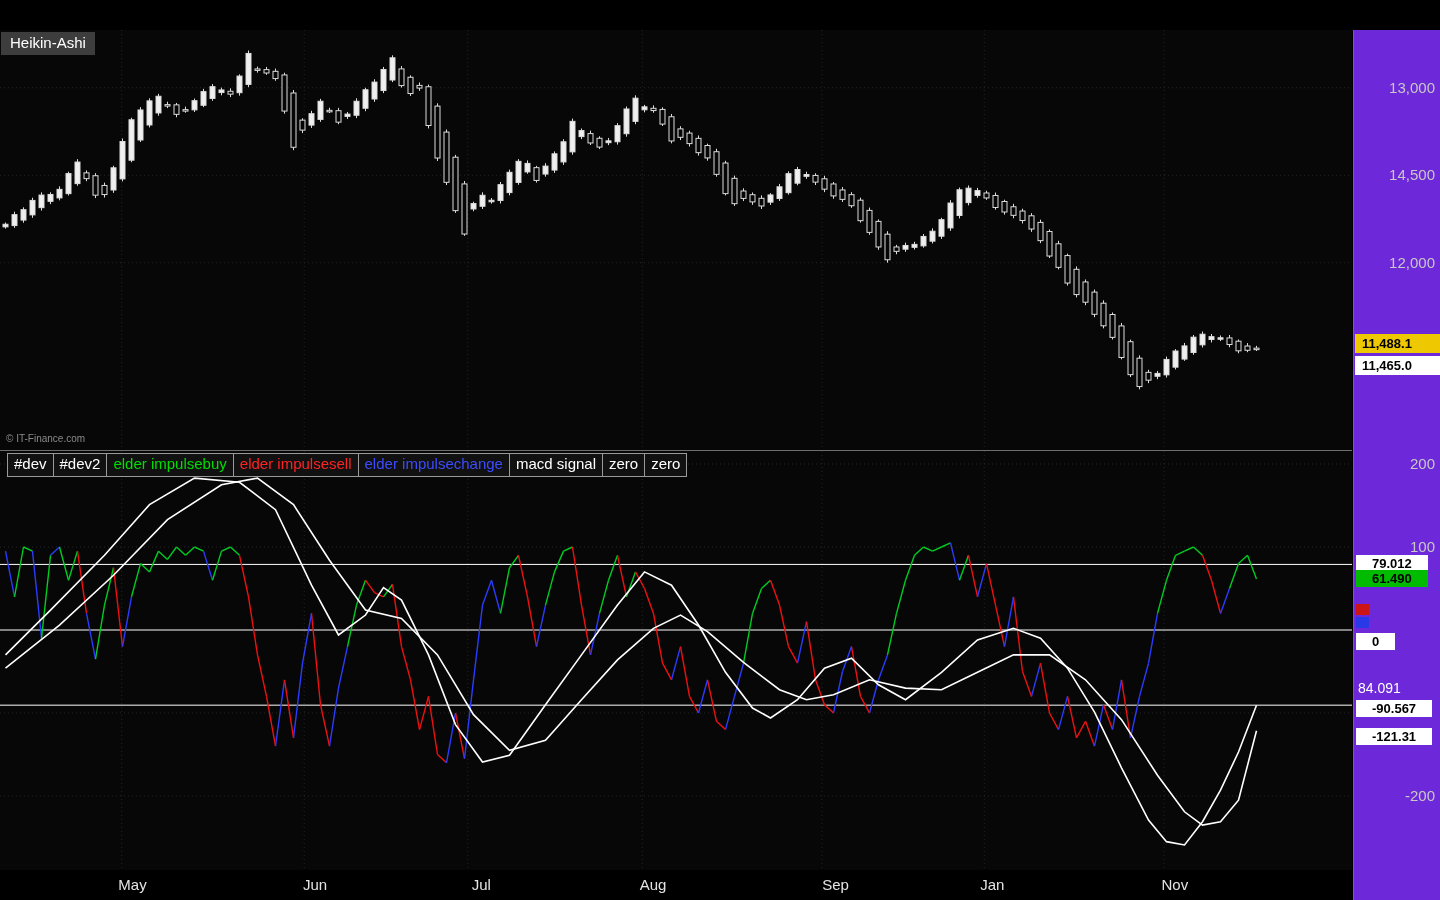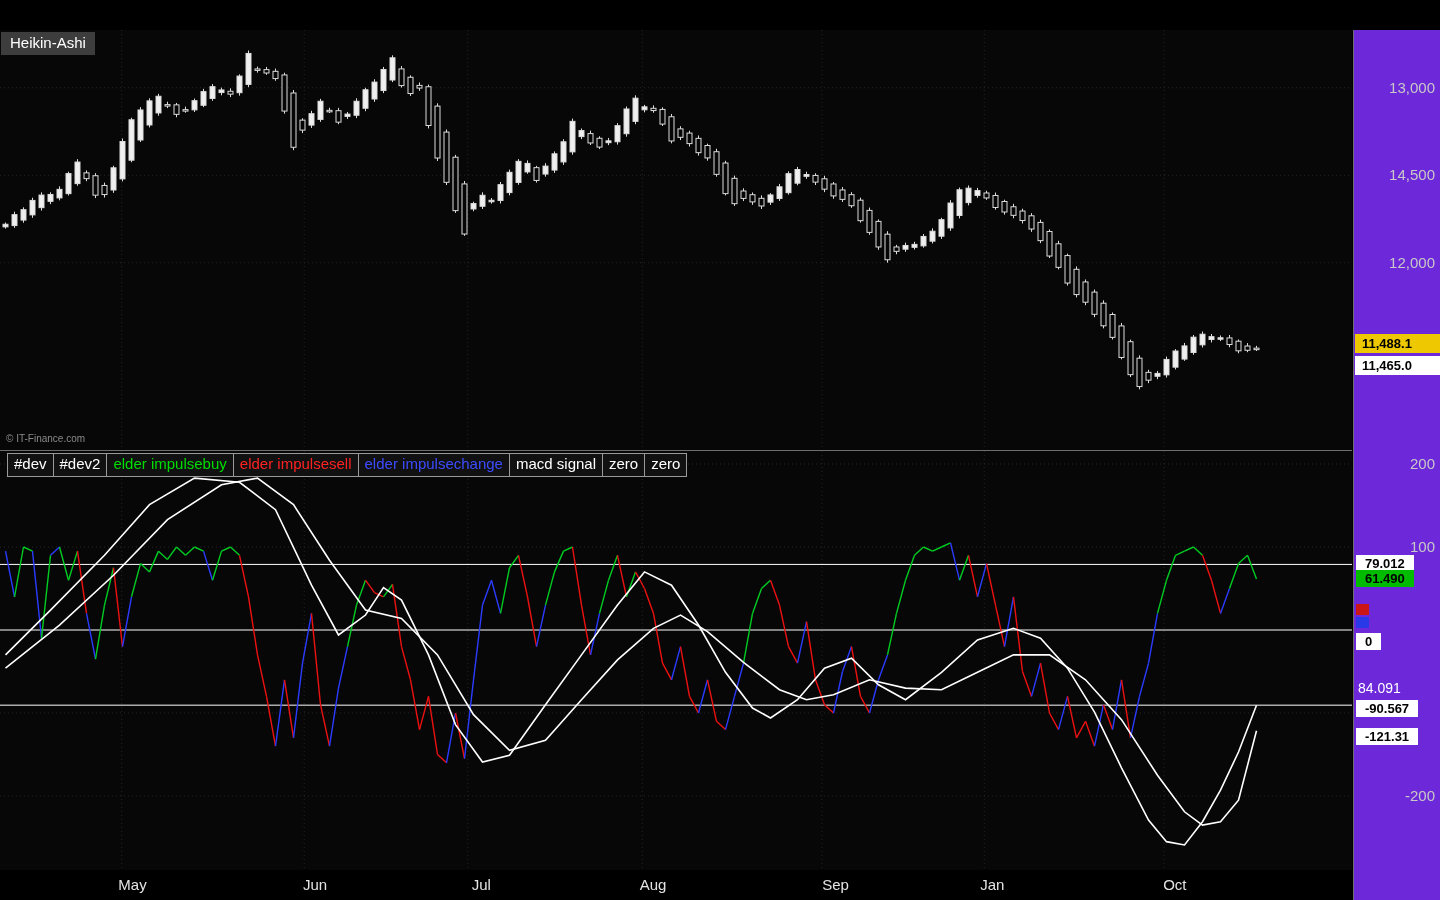--- a/index.html
+++ b/index.html
@@ -27,21 +27,21 @@
   .legend-item{border:1px solid #9a9a9a;background:rgba(18,18,18,.92);padding:1px 6px 3px;
                font-size:15px;line-height:18px;margin-left:-1px;white-space:nowrap;}
   .legend-item:first-child{margin-left:7px;}
   
   #y-gutter{position:absolute;left:1353px;top:30px;width:87px;height:870px;background:#6d28d9;
             border-left:1px solid #6e6e6e;}
   .ytick{position:absolute;right:6px;color:#c8c8c8;font-size:15px;line-height:16px;}
   .ptag{position:absolute;left:1px;width:78px;font-size:13px;font-weight:bold;color:#000;
         padding:2px 0 2px 7px;line-height:15px;}
   .vtag{position:absolute;left:2px;font-size:13px;font-weight:bold;background:#fff;color:#000;
-        padding:1px 9px;line-height:15px;}
+        padding:1px 16px;line-height:15px;}
   .vtag.plain{background:transparent;color:#fff;font-weight:normal;font-size:14px;padding:1px 2px;}
   .vtag.mini{width:13px;height:11px;padding:0;}
   
   #x-axis{position:absolute;left:0;top:870px;width:1352px;height:30px;background:#000;}
   .month{position:absolute;top:6px;transform:translateX(-50%);color:#e4e4e4;font-size:15px;}
 </style>
 </head>
 <body>
 
 <div id="app">
@@ -514,21 +514,21 @@
 
   <div class="divider" style="top:870px"></div>
 
   <div id="x-axis">
       <div class="month" style="left: 132.496px;">May</div>
       <div class="month" style="left: 315.016px;">Jun</div>
       <div class="month" style="left: 481.312px;">Jul</div>
       <div class="month" style="left: 653.016px;">Aug</div>
       <div class="month" style="left: 835.536px;">Sep</div>
       <div class="month" style="left: 992.368px;">Jan</div>
-      <div class="month" style="left: 1174.89px;">Oct</div>
+      <div class="month" style="left: 1174.89px;">Nov</div>
     </div>
   <div id="y-gutter">
       <div class="ytick" style="top: 49.75px;">13,000</div>
       <div class="ytick" style="top: 137.25px;">14,500</div>
       <div class="ytick" style="top: 224.75px;">12,000</div>
       <div class="ptag" style="background: rgb(238, 200, 0); top: 304.332px;">11,488.1</div>
       <div class="ptag" style="background: rgb(255, 255, 255); top: 326.332px;">11,465.0</div>
       <div class="ytick" style="top: 426px;">200</div>
       <div class="ytick" style="top: 509px;">100</div>
       <div class="ytick" style="top: 758px;">-200</div>

